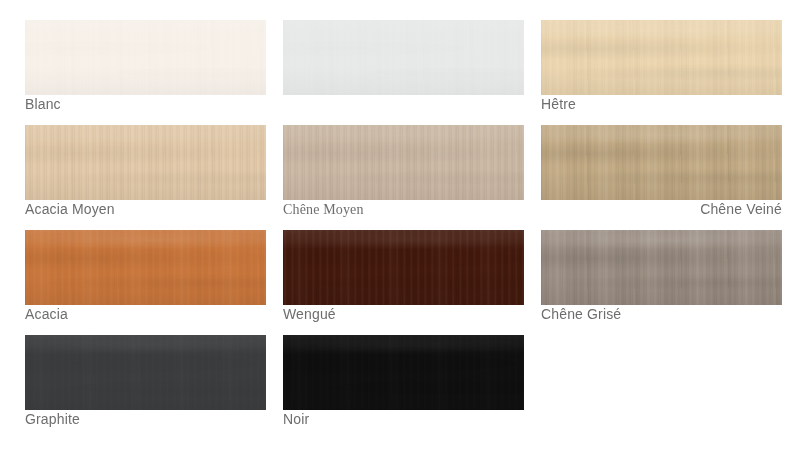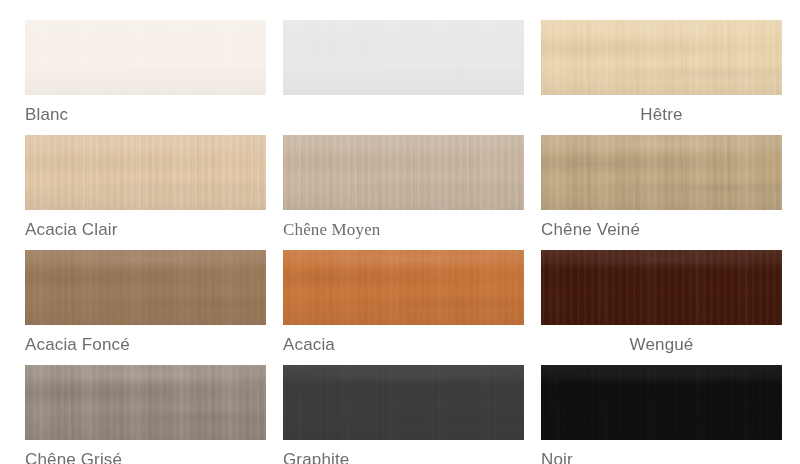--- a/index.html
+++ b/index.html
@@ -115,22 +115,22 @@
   .tex-rustic .grain-wide { opacity: 0.95; }
   .tex-rustic .grain-ring { opacity: 1; }
   .tex-rustic .grain-shade { opacity: 0.9; }
 
   .tex-matte .grain-fine { opacity: 0.25; }
   .tex-matte .grain-wide { opacity: 0.18; }
   .tex-matte .grain-ring { opacity: 0.3; }
   .tex-matte .grain-shade { opacity: 0.5; }
 
   .swatch-label {
-    margin-top: 13px;
-    font-size: 17px;
+    margin-top: 3px;
+    font-size: 14px;
     line-height: 13px;
     color: #6d6d6d;
     letter-spacing: 0.15px;
     white-space: nowrap;
   }
 </style>
 </head>
 <body>
 
 <div id="palette" style="background: rgb(255, 255, 255);">
@@ -155,81 +155,72 @@
       </div>
     </div>
 
     <div class="swatch-cell">
       <div class="swatch-chip tex-soft" style="background-color: rgb(236, 214, 176);">
         <span class="grain-fine"></span>
         <span class="grain-wide"></span>
         <span class="grain-ring"></span>
         <span class="grain-shade"></span>
       </div>
-      <div class="swatch-label" style="color: rgb(109, 109, 109); text-align: center;">Hêtre</div>
+      <div class="swatch-label" style="color: rgb(109, 109, 109);">Hêtre</div>
     </div>
 
     <div class="swatch-cell">
       <div class="swatch-chip tex-lined" style="background-color: rgb(226, 201, 169);">
         <span class="grain-fine"></span>
         <span class="grain-wide"></span>
         <span class="grain-ring"></span>
         <span class="grain-shade"></span>
       </div>
-      <div class="swatch-label" style="color: rgb(109, 109, 109);">Acacia Clair</div>
+      <div class="swatch-label" style="color: rgb(109, 109, 109);">Acacia Moyen</div>
     </div>
 
     <div class="swatch-cell">
       <div class="swatch-chip tex-lined" style="background-color: rgb(203, 184, 164);">
         <span class="grain-fine"></span>
         <span class="grain-wide"></span>
         <span class="grain-ring"></span>
         <span class="grain-shade"></span>
       </div>
       <div class="swatch-label" style="color: rgb(109, 109, 109); font-family: Liberation Serif, serif;">Chêne Moyen</div>
     </div>
 
     <div class="swatch-cell">
       <div class="swatch-chip tex-rustic" style="background-color: rgb(195, 171, 133);">
         <span class="grain-fine"></span>
         <span class="grain-wide"></span>
         <span class="grain-ring"></span>
         <span class="grain-shade"></span>
       </div>
-      <div class="swatch-label" style="color: rgb(109, 109, 109);">Chêne Veiné</div>
-    </div>
-
-    <div class="swatch-cell">
-      <div class="swatch-chip tex-soft" style="background-color: rgb(157, 123, 92);">
-        <span class="grain-fine"></span>
-        <span class="grain-wide"></span>
-        <span class="grain-ring"></span>
-        <span class="grain-shade"></span>
-      </div>
-      <div class="swatch-label" style="color: rgb(109, 109, 109);">Acacia Foncé</div>
-    </div>
+      <div class="swatch-label" style="color: rgb(109, 109, 109); text-align: right;">Chêne Veiné</div>
+    </div>
+
 
     <div class="swatch-cell">
       <div class="swatch-chip tex-soft" style="background-color: rgb(201, 118, 59);">
         <span class="grain-fine"></span>
         <span class="grain-wide"></span>
         <span class="grain-ring"></span>
         <span class="grain-shade"></span>
       </div>
       <div class="swatch-label" style="color: rgb(109, 109, 109);">Acacia</div>
     </div>
 
     <div class="swatch-cell">
       <div class="swatch-chip tex-lined" style="background-color: rgb(67, 25, 12);">
         <span class="grain-fine"></span>
         <span class="grain-wide"></span>
         <span class="grain-ring"></span>
         <span class="grain-shade"></span>
       </div>
-      <div class="swatch-label" style="color: rgb(109, 109, 109); text-align: center;">Wengué</div>
+      <div class="swatch-label" style="color: rgb(109, 109, 109);">Wengué</div>
     </div>
 
     <div class="swatch-cell">
       <div class="swatch-chip tex-rustic" style="background-color: rgb(154, 141, 130);">
         <span class="grain-fine"></span>
         <span class="grain-wide"></span>
         <span class="grain-ring"></span>
         <span class="grain-shade"></span>
       </div>
       <div class="swatch-label" style="color: rgb(109, 109, 109);">Chêne Grisé</div>

